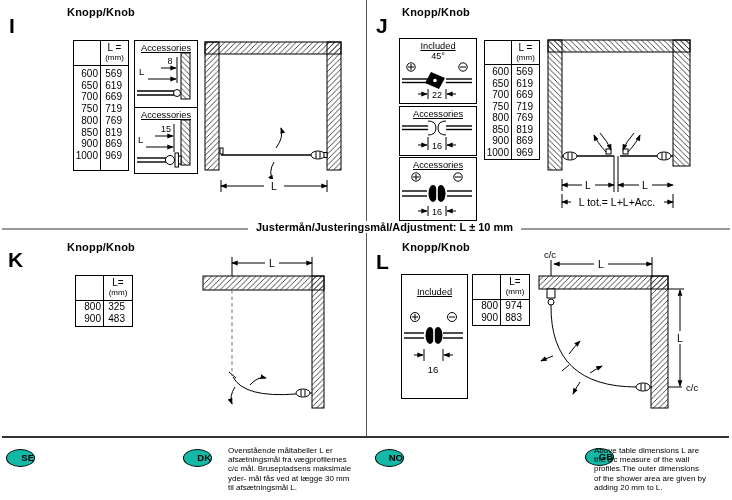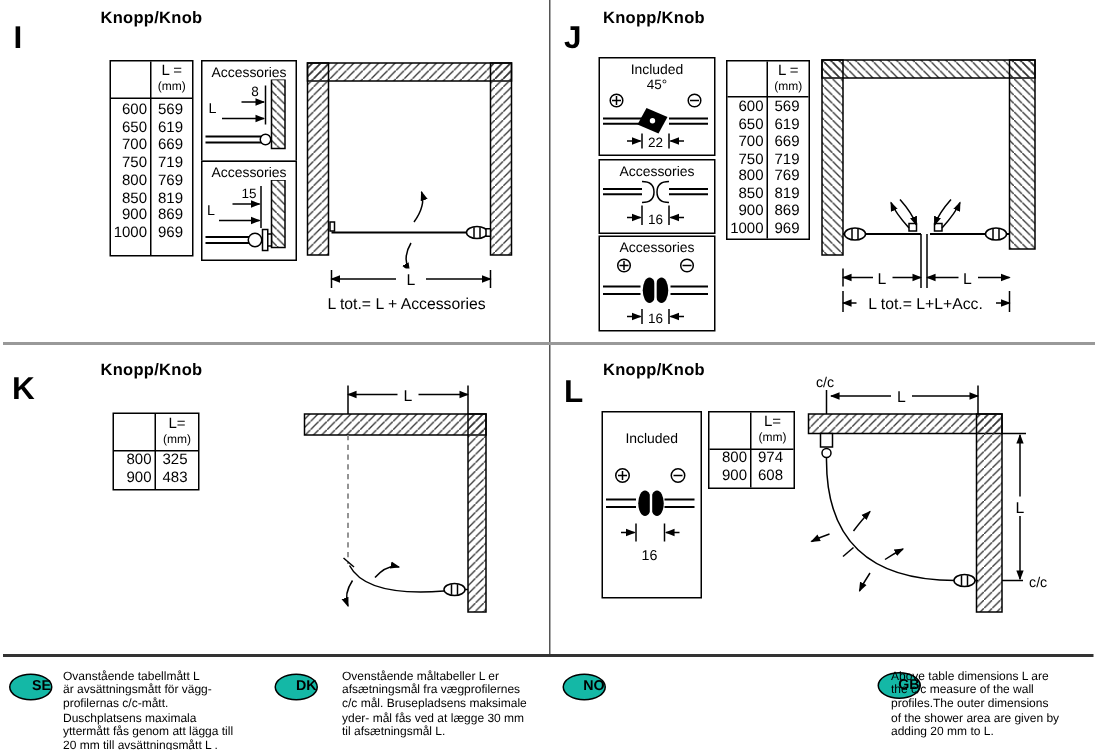--- a/index.html
+++ b/index.html
@@ -2,21 +2,21 @@
 <html><head>
 <meta charset="utf-8">
 <style>
   html,body { margin:0; padding:0; background:#fff; }
   #page { position:relative; width:732px; height:500px; background:#fff; overflow:hidden;
           font-family:"Liberation Sans", sans-serif; color:#000; }
   .abs { position:absolute; }
   .letter { position:absolute; font-size:21px; font-weight:bold; }
   .ktitle { position:absolute; font-size:11px; font-weight:bold; letter-spacing:.2px; }
   .box { position:absolute; border:1px solid #000; background:#fff; }
-  .btitle { text-align:center; font-size:9.3px; margin-top:2px; }
+  .btitle { text-align:center; font-size:9.3px; margin-top:2px;text-decoration:underline; }
   .dtable { position:absolute; border:1.2px solid #000; background:#fff; }
   .dtable .vdiv { position:absolute; top:0; bottom:0; width:1px; background:#000; }
   .dtable .hdiv { position:absolute; left:0; height:1px; right:0; background:#000; }
   .dtable .hdr { position:absolute; top:2px; text-align:center; line-height:1.05; }
   .dtable .hdr .hl { font-size:10px; }
   .dtable .hdr .hmm { font-size:8px; }
   .rows { position:absolute; display:grid; }
   .cell { font-size:10px; text-align:right; }
   .divline-v { position:absolute; left:366px; top:0; width:1px; height:437px; background:#555; }
   .divline-h { position:absolute; left:2px; top:228px; width:728px; height:1.5px; background:#999; }
@@ -52,20 +52,21 @@
         <path d="M0,5.5 L5.5,0" stroke="#333" stroke-width="0.9"></path>
       </pattern>
       <pattern id="hp2" patternUnits="userSpaceOnUse" width="5.5" height="5.5">
         <path d="M0,0 L5.5,5.5" stroke="#333" stroke-width="0.9"></path>
       </pattern>
     </defs>
   </svg>
 
   <div class="divline-v"></div>
   <div class="divline-h"></div>
+  <div class="divider-text">Justermån/Justeringsmål/Adjustment: L ± 10 mm</div>
   <div class="bottom-rule"></div>
 
   <div class="letter" style="left:9px; top:14px;">I</div>
   <div class="ktitle" style="left:67px; top:6px;">Knopp/Knob</div>
 
   <div class="dtable" style="left:73px; top:40px; width:54px; height:129px;">
     <div class="vdiv" style="left:26px;"></div>
     <div class="hdiv" style="top:24px;"></div>
     <div class="hdr" style="left:27px; right:0;">
       <div class="hl">L =</div>
@@ -136,21 +137,20 @@
       <rect class="wh" x="126" y="116.5" width="3" height="5"></rect>
     </g>
     <path class="ln" d="M78,112 Q86,101 83,92" marker-end="url(#arw)"></path>
     <path class="ln" d="M76,126 Q70,136 75,145" marker-end="url(#arw)"></path>
     <line class="ln" x1="23" y1="144" x2="23" y2="156"></line>
     <line class="ln" x1="129" y1="144" x2="129" y2="156"></line>
     <line class="ln" x1="23" y1="150" x2="129" y2="150" marker-start="url(#arw)" marker-end="url(#arw)"></line>
     <rect x="66" y="143" width="20" height="13" fill="#fff"></rect>
     <text class="t10" x="76" y="154" text-anchor="middle">L</text>
   </svg>
-  <div class="total-label" style="left:198px; top:197px; width:146px;">L tot.= L + Accessories</div>
 
   <div class="letter" style="left:376px; top:14px;">J</div>
   <div class="ktitle" style="left:402px; top:6px;">Knopp/Knob</div>
 
   <div class="box" style="left:399px; top:38px; width:76px; height:64px;">
     <div class="btitle">Included</div>
     <svg width="74" height="50" viewBox="0 0 74 50">
       <text class="t9" x="38" y="8" text-anchor="middle">45°</text>
       <g>
         <circle class="wh" cx="11" cy="16" r="4.2"></circle>
@@ -357,21 +357,21 @@
     <div class="vdiv" style="left:27px;"></div>
     <div class="hdiv" style="top:24px;"></div>
     <div class="hdr" style="left:28px; right:0;">
       <div class="hl">L=</div>
       <div class="hmm">(mm)</div>
     </div>
     <div class="rows" style="left:0; top:25px; grid-template-columns:25px 28px; line-height:12px;">
       <div class="cell">800</div>
         <div class="cell" style="padding-right:4px">974</div>
       <div class="cell">900</div>
-        <div class="cell" style="padding-right:4px">608</div>
+        <div class="cell" style="padding-right:4px">883</div>
     </div>
   </div>
 
   <svg class="abs" style="left:524px; top:246px;" width="204" height="170" viewBox="0 0 204 170">
     <text class="t95" x="26" y="12" text-anchor="middle">c/c</text>
     <line class="ln" x1="27" y1="14" x2="27" y2="30"></line>
     <line class="ln" x1="128" y1="11" x2="128" y2="30"></line>
     <line class="ln" x1="30" y1="18" x2="128" y2="18" marker-start="url(#arw)" marker-end="url(#arw)"></line>
     <rect x="70" y="11" width="14" height="13" fill="#fff"></rect>
     <text class="t10" x="77" y="22" text-anchor="middle">L</text>
@@ -393,26 +393,20 @@
     </g>
     <line class="ln" x1="144" y1="43" x2="160" y2="43"></line>
     <line class="ln" x1="144" y1="141" x2="158" y2="141"></line>
     <line class="ln" x1="156" y1="44" x2="156" y2="140" marker-start="url(#arw)" marker-end="url(#arw)"></line>
     <rect x="148" y="85" width="16" height="13" fill="#fff"></rect>
     <text class="t10" x="156" y="96" text-anchor="middle">L</text>
     <text class="t95" x="162" y="145">c/c</text>
   </svg>
 
   <div class="note-badge" style="left:6px; top:449px;">SE</div>
-  <div class="note-text" style="left:42px; top:446px;">Ovanstående tabellmått L
-är avsättningsmått för vägg-
-profilernas c/c-mått.
-Duschplatsens maximala
-yttermått fås genom att lägga till
-20 mm till avsättningsmått L .</div>
 
   <div class="note-badge" style="left:183px; top:449px;">DK</div>
   <div class="note-text" style="left:228px; top:446px;">Ovenstående måltabeller L er
 afsætningsmål fra vægprofilernes
 c/c mål. Brusepladsens maksimale
 yder- mål fås ved at lægge 30 mm
 til afsætningsmål L.</div>
 
   <div class="note-badge" style="left:375px; top:449px;">NO</div>
 

